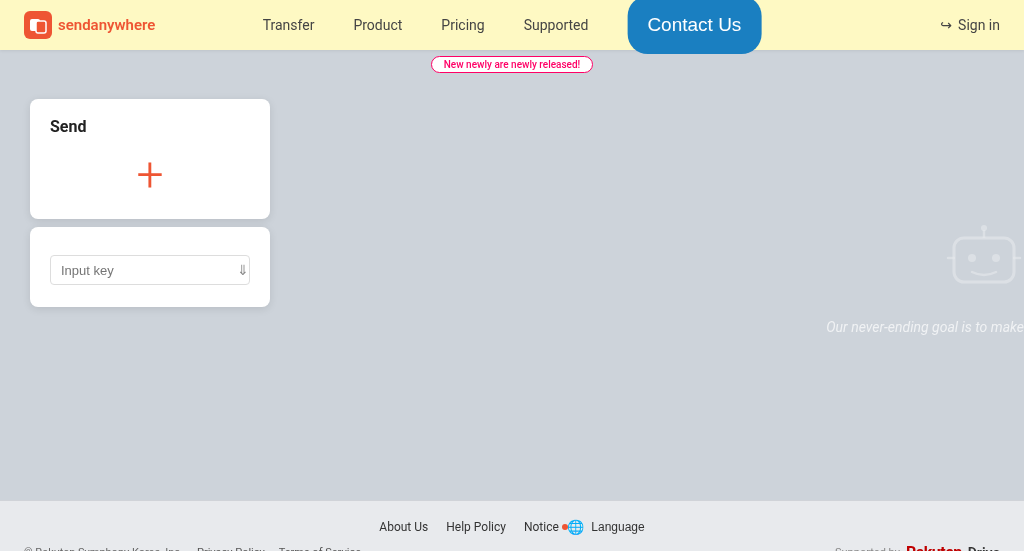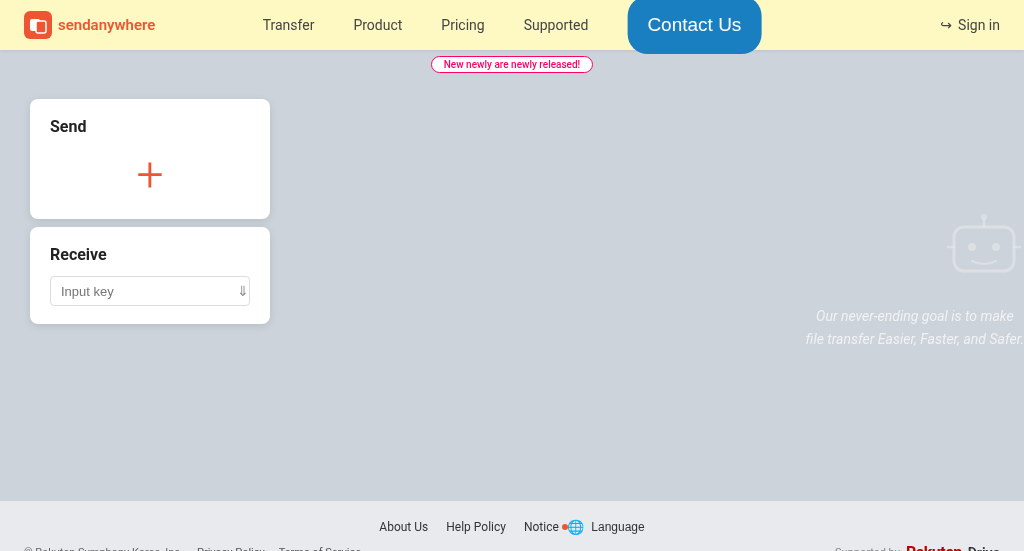--- a/index.html
+++ b/index.html
@@ -137,20 +137,21 @@
       padding: 18px 20px;
       box-shadow: 0 2px 8px rgba(0,0,0,0.1);
       min-height: 80px;
     }
     .key-input-row {
       display: flex;
       align-items: flex-end;
       border: 1px solid #ddd;
       border-radius: 4px;
       padding: 6px 10px;
+      margin-top: 10px;
     }
     .key-input {
       border: none;
       outline: none;
       flex: 1;
       font-size: 13px;
       color: #aaa;
       background: transparent;
     }
     .download-icon {
@@ -303,21 +304,20 @@
 <div class="main">
 
   <div class="left-panel">
 
     <div class="send-card">
       <div class="card-title">Send</div>
       <div class="plus-icon">+</div>
     </div>
 
     <div class="receive-card">
-      <div class="card-title">Receive</div>
       <div class="key-input-row">
         <input class="key-input" type="text" placeholder="Input key" style="">
         <span class="download-icon">⇓</span>
       </div>
     </div>
   </div>
 
   <div class="center-area">
 
     <svg class="robot-icon" viewBox="0 0 80 80" fill="none">
@@ -325,21 +325,20 @@
       <circle cx="28" cy="38" r="4" fill="rgba(255,255,255,0.6)"></circle>
       <circle cx="52" cy="38" r="4" fill="rgba(255,255,255,0.6)"></circle>
       <path d="M28 52 Q40 58 52 52" stroke="rgba(255,255,255,0.6)" stroke-width="2.5" stroke-linecap="round" fill="none"></path>
       <line x1="40" y1="18" x2="40" y2="10" stroke="rgba(255,255,255,0.6)" stroke-width="2.5"></line>
       <circle cx="40" cy="8" r="3" fill="rgba(255,255,255,0.6)"></circle>
       <path d="M10 38 L4 38" stroke="rgba(255,255,255,0.6)" stroke-width="2.5" stroke-linecap="round"></path>
       <path d="M70 38 L76 38" stroke="rgba(255,255,255,0.6)" stroke-width="2.5" stroke-linecap="round"></path>
     </svg>
     <div class="tagline">
       <div>Our never-ending goal is to make</div>
-      <div>file transfer Easier, Faster, and Safer.</div>
     </div>
   </div>
 </div>
 
 <footer class="footer">
   <div class="footer-top">
     <div class="footer-links">
       <a class="footer-link">About Us</a>
       <a class="footer-link">Help Policy</a>
       <a class="footer-link">

